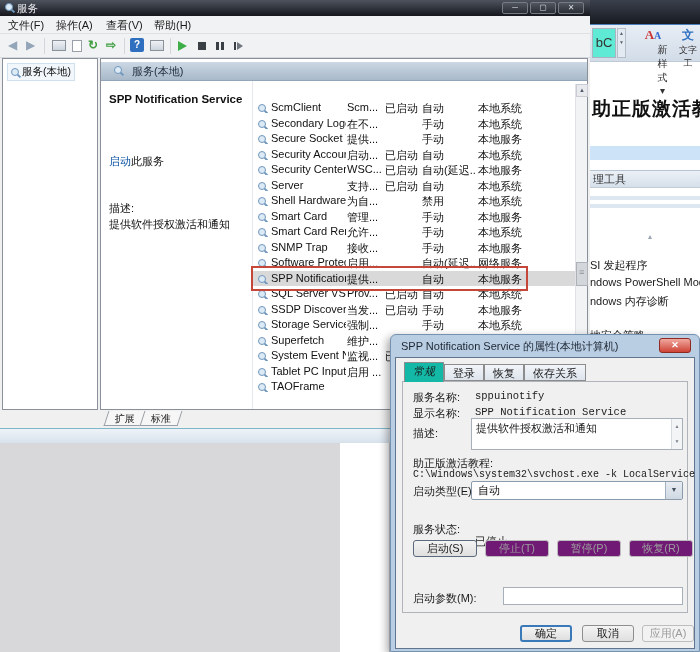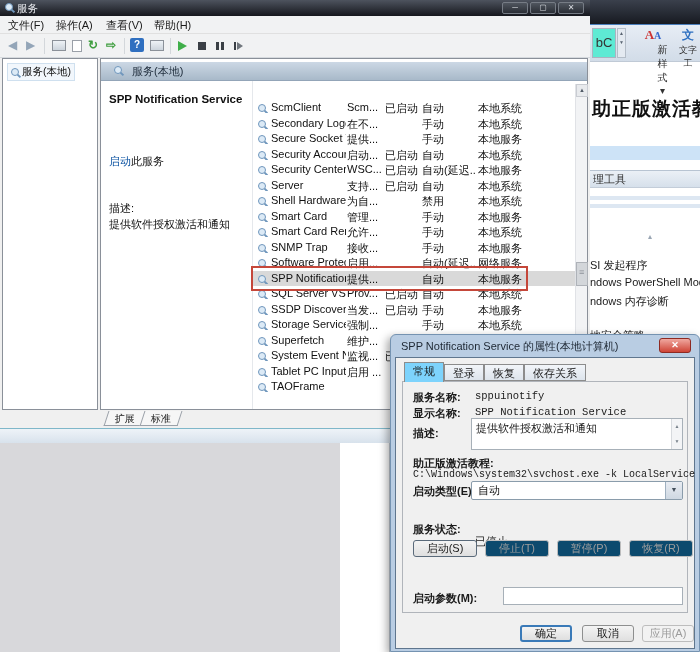--- a/index.html
+++ b/index.html
@@ -106,35 +106,35 @@
   
   #red-box { left:251px; top:266px; width:277px; height:25px; border:2px solid #c5473a; z-index:5; }
 
   
   #dlg { left:390px; top:334px; width:310px; height:318px; background:#b9cde3; border:1px solid #7593b1; border-radius:6px 6px 0 0; box-shadow:-3px 3px 9px rgba(0,0,0,.35); z-index:10; }
   #dlg-title { position:absolute; left:10px; top:4px; font-size:11px; color:#1d2733; }
   #dlg-close { position:absolute; right:8px; top:3px; width:32px; height:15px; background:linear-gradient(180deg,#f0a8a0,#ce4436); border:1px solid #8e2a22; border-radius:3px; color:#fff; font-size:9px; font-weight:bold; text-align:center; line-height:13px; }
   #dlg-client { position:absolute; left:4px; top:22px; width:300px; height:292px; background:#f0f0f0; border:1px solid #5f768e; }
 
   .dtab { position:absolute; top:6px; height:17px; background:linear-gradient(180deg,#f2f5f9,#dde4ec); border:1px solid #8c8c8c; font-size:11px; color:#1a1a1a; text-align:center; line-height:16px; }
-  .dtab.selected { top:4px; height:20px; background:#7dd3fc; border-bottom:none; z-index:2; }
+  .dtab.selected { top:4px; height:20px; background:#14b8a6; border-bottom:none; z-index:2;font-style:italic; }
   #dtab-general { left:8px; width:40px; } #dtab-logon { left:48px; width:40px; }
   #dtab-recovery { left:88px; width:40px; } #dtab-deps { left:128px; width:62px; }
 
   #tab-page { position:absolute; left:6px; top:23px; width:286px; height:232px; background:#f0f0f0; border:1px solid #b0b4ba; }
-  .fld-label { position:absolute; left:10px; font-size:11px; color:#1a1a1a;font-weight:bold; }
+  .fld-label { position:absolute; left:10px; font-size:11px; color:#1a1a1a; }
   .fld-value { position:absolute; left:72px; font-size:10.5px; color:#1a1a1a; font-family:"Liberation Mono", monospace; }
   #desc-box { position:absolute; left:68px; top:36px; width:212px; height:32px; background:#fff; border:1px solid #a7b0b8; font-size:11px; color:#1a1a1a; padding:2px 14px 2px 4px; }
   #desc-scroll { position:absolute; right:0; top:0; width:11px; height:30px; background:#f3f4f6; border-left:1px solid #d7dade; font-size:5px; color:#77808a; text-align:center; line-height:15px; }
   #path-value { position:absolute; left:10px; top:87px; font-size:10px; color:#1a1a1a; font-family:"Liberation Mono", monospace; }
   #combo { position:absolute; left:68px; top:99px; width:212px; height:19px; background:#fff; border:1px solid #8a9cab; border-radius:2px; font-size:11px; color:#111; line-height:17px; padding-left:6px; }
   #combo-btn { position:absolute; right:0; top:0; width:17px; height:17px; background:linear-gradient(180deg,#e8ecf2,#cfd8e2); border-left:1px solid #9fb0c0; font-size:7px; color:#44505c; text-align:center; line-height:16px; }
   #help-link { position:absolute; left:10px; top:124px; font-size:11px; color:#0850a0; text-decoration:underline; }
   .svc-btn { position:absolute; top:158px; width:64px; height:17px; background:linear-gradient(180deg,#f4f4f4,#dfdfdf); border:1px solid #5a6a7a; border-radius:3px; font-size:11px; color:#1a1a1a; text-align:center; line-height:15px; }
-  .svc-btn.disabled { color:#9c9c9c; border-color:#bdbdbd; background:#0c4a6e; }
+  .svc-btn.disabled { color:#9c9c9c; border-color:#bdbdbd; background:#701a75; }
   #btn-start { left:10px; } #btn-stop { left:82px; } #btn-pause { left:154px; } #btn-resume { left:226px; }
   #dlg-note { position:absolute; left:10px; top:184px; width:270px; font-size:11px; color:#1a1a1a; }
   #param-input { position:absolute; left:100px; top:205px; width:180px; height:18px; background:#fff; border:1px solid #a7b0b8; }
   .dlg-btn { position:absolute; top:267px; width:52px; height:17px; background:linear-gradient(180deg,#f4f4f4,#dfdfdf); border:1px solid #8e8f8f; border-radius:3px; font-size:11px; color:#1a1a1a; text-align:center; line-height:15px; }
   #btn-ok { left:124px; border:2px solid #3a7ab8; line-height:13px; }
   #btn-cancel { left:186px; }
   #btn-apply { left:246px; color:#9c9c9c; border-color:#bdbdbd; background:#f2f2f2; }
 </style>
 </head>
 <body>

